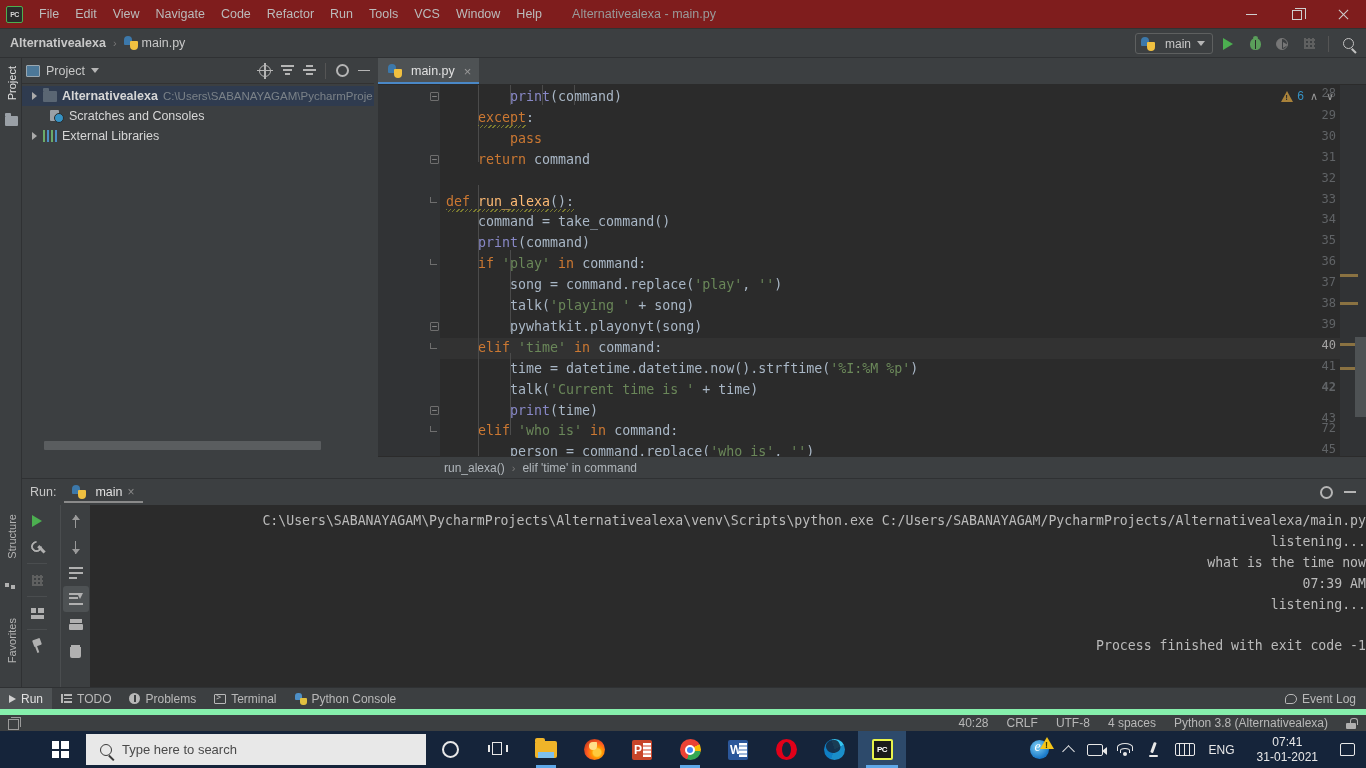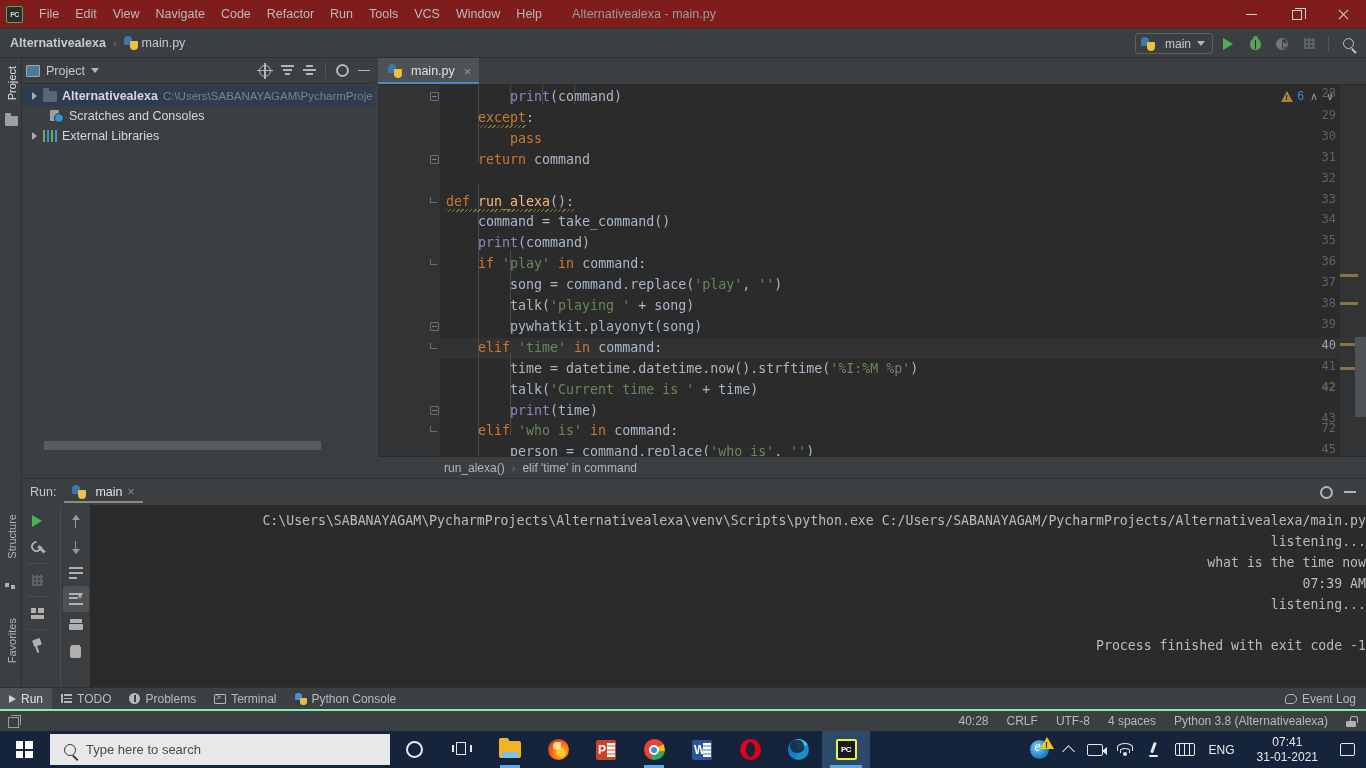--- a/index.html
+++ b/index.html
@@ -558,21 +558,21 @@
     padding-right: 10px; color: #b8b8b8; font-size: 12px;
   }
   .bubble-ico {
     width: 12px; height: 10px; border: 1.3px solid #b8b8b8;
     border-radius: 6px 6px 6px 2px;
   }
 
   .statusbar {
     position: absolute; left: 0; top: 709px; width: 1366px; height: 22px;
     background: #3c3f41; display: flex; align-items: center;
-    border-top: 2px solid #86efac;
+    border-top: 6px solid #86efac;
   }
   .status-left { display: flex; align-items: center; padding-left: 8px; }
   .winbox {
     width: 13px; height: 12px; position: relative;
   }
   .winbox:before {
     content:""; position:absolute; left:0; top:2px; width:9px; height:9px;
     border:1.4px solid #9a9a9a;
   }
   .winbox:after {
@@ -591,21 +591,21 @@
     background:#b0b0b0; border-radius:1px;
   }
   .lock-ico:after {
     content:""; position:absolute; left:4px; top:0; width:6px; height:6px;
     border:1.5px solid #b0b0b0; border-bottom:none; border-radius:3px 3px 0 0;
   }
 
   
   .taskbar {
     position: absolute; left: 0; top: 731px; width: 1366px; height: 37px;
-    background: #15243a; display: flex; align-items: center;
+    background: #15243a; display: flex; align-items: center; padding-left: 36px;
   }
   .startbtn {
     width: 48px; height: 37px; display: flex;
     align-items: center; justify-content: center;
   }
   .winlogo {
     width: 17px; height: 17px; display: grid;
     grid-template-columns: 1fr 1fr; grid-template-rows: 1fr 1fr; gap: 2px;
   }
   .winlogo i { background: #ffffff; }

